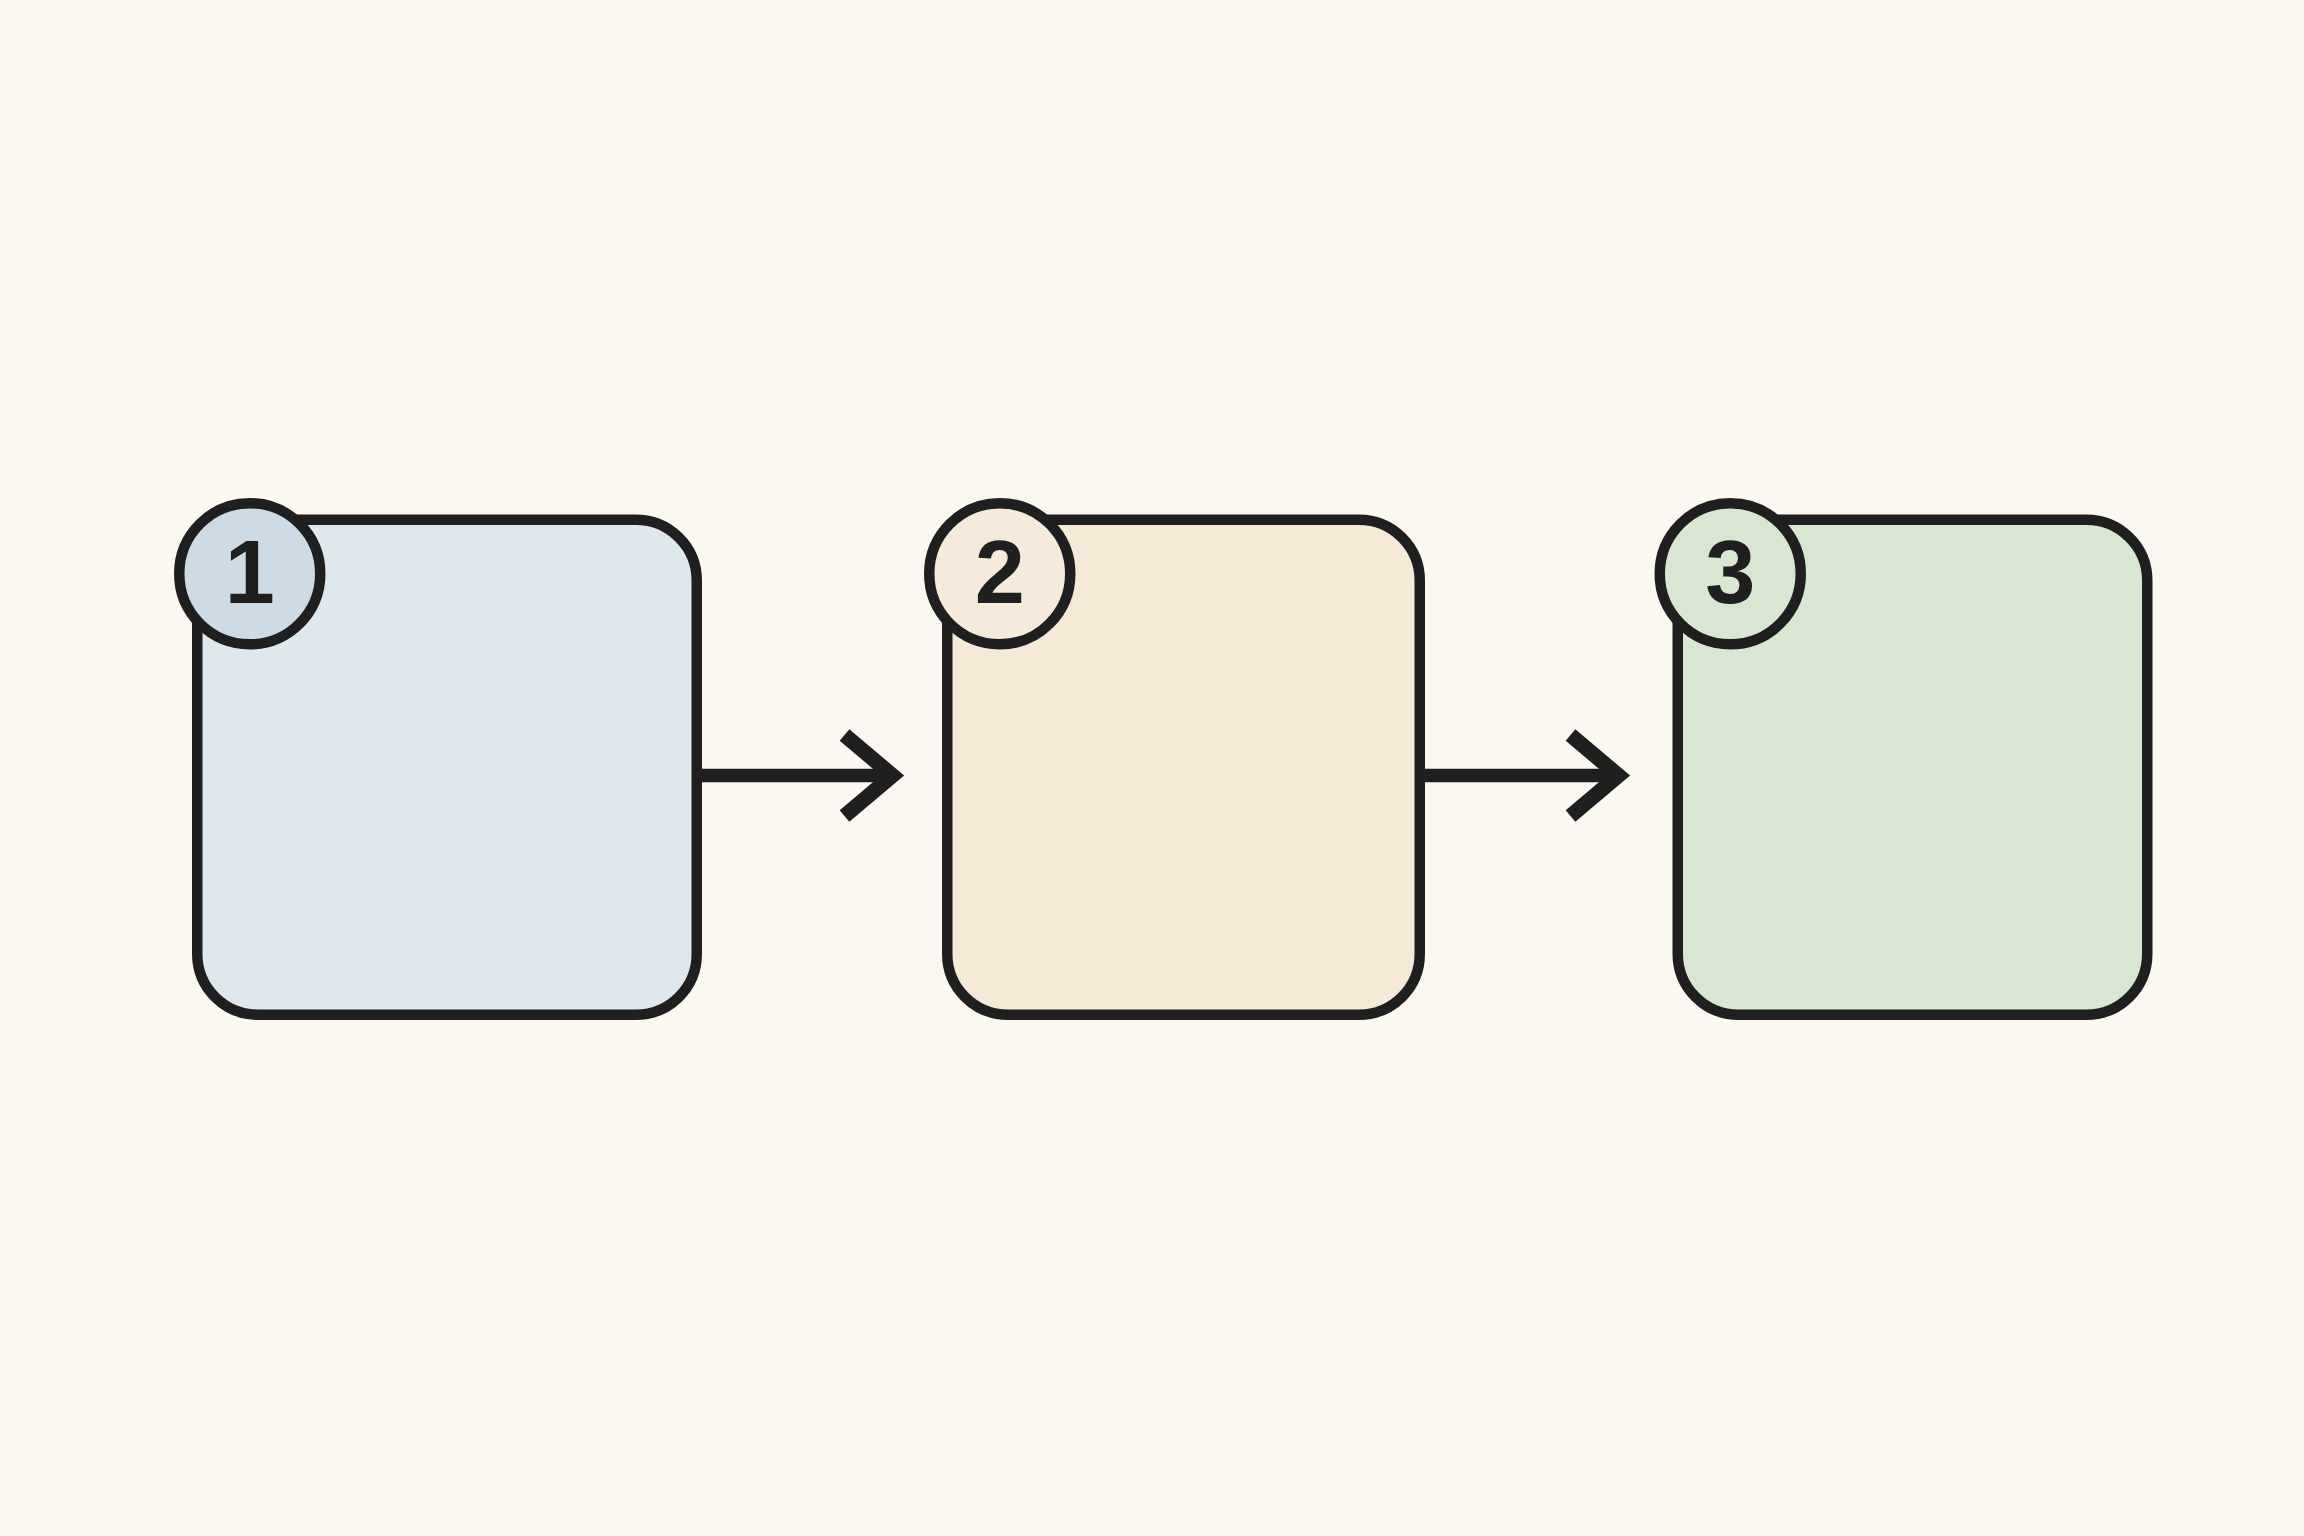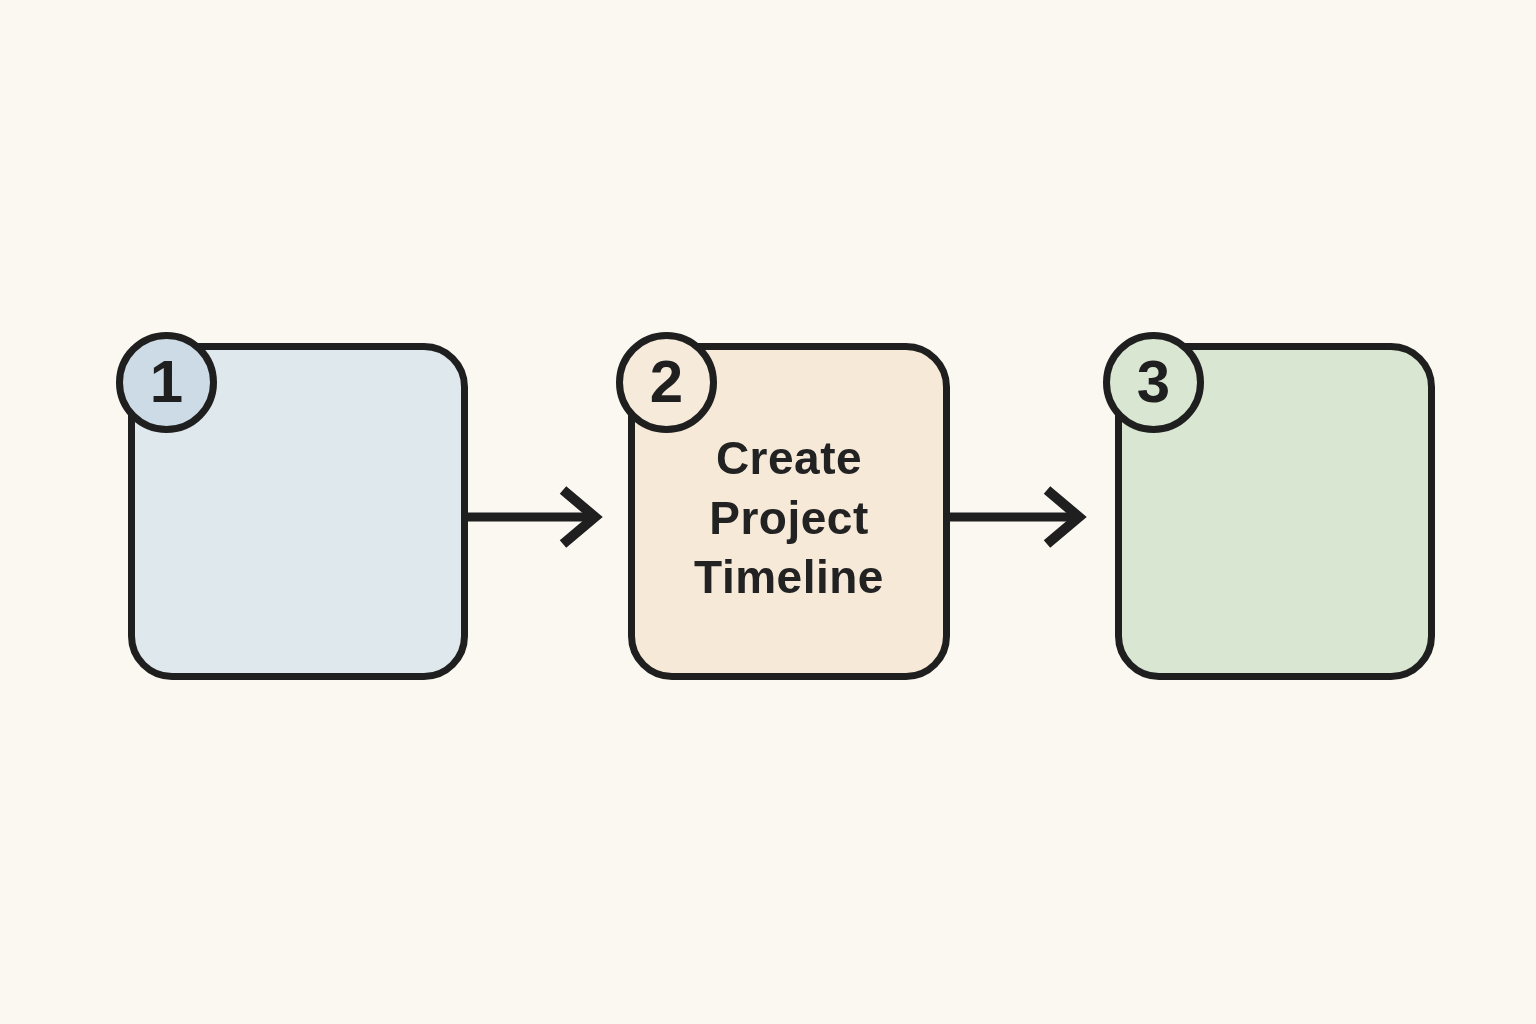--- a/index.html
+++ b/index.html
@@ -93,23 +93,20 @@
     <svg viewBox="0 0 140 100" fill="none" xmlns="http://www.w3.org/2000/svg">
       <path d="M2 50 H126" stroke="currentColor" stroke-width="9"></path>
       <path d="M99 23 L131 50 L99 77" stroke="currentColor" stroke-width="10" stroke-linejoin="miter"></path>
     </svg>
   </div>
 
   <div class="step-box pos-2" style="background: rgb(246, 233, 216);">
     <div class="badge" style="background: rgb(246, 235, 218);">
       <span class="badge-number">2</span>
     </div>
-    <div class="step-label">Create
-Project
-Timeline</div>
   </div>
 
   <div class="flow-arrow pos-2">
     <svg viewBox="0 0 140 100" fill="none" xmlns="http://www.w3.org/2000/svg">
       <path d="M2 50 H126" stroke="currentColor" stroke-width="9"></path>
       <path d="M99 23 L131 50 L99 77" stroke="currentColor" stroke-width="10" stroke-linejoin="miter"></path>
     </svg>
   </div>
 
   <div class="step-box pos-3" style="background: rgb(217, 230, 209);">

